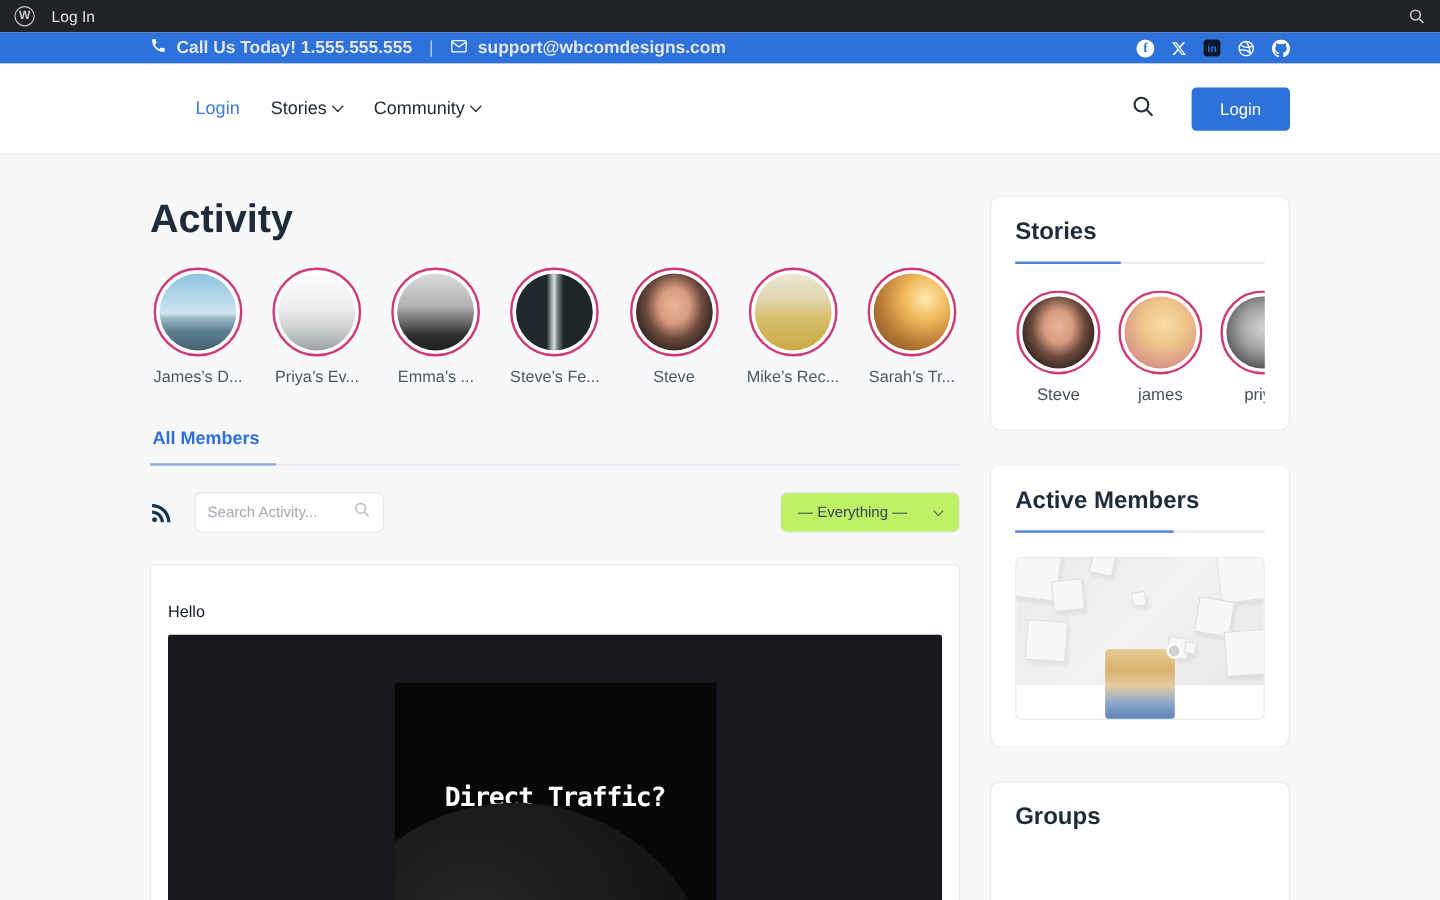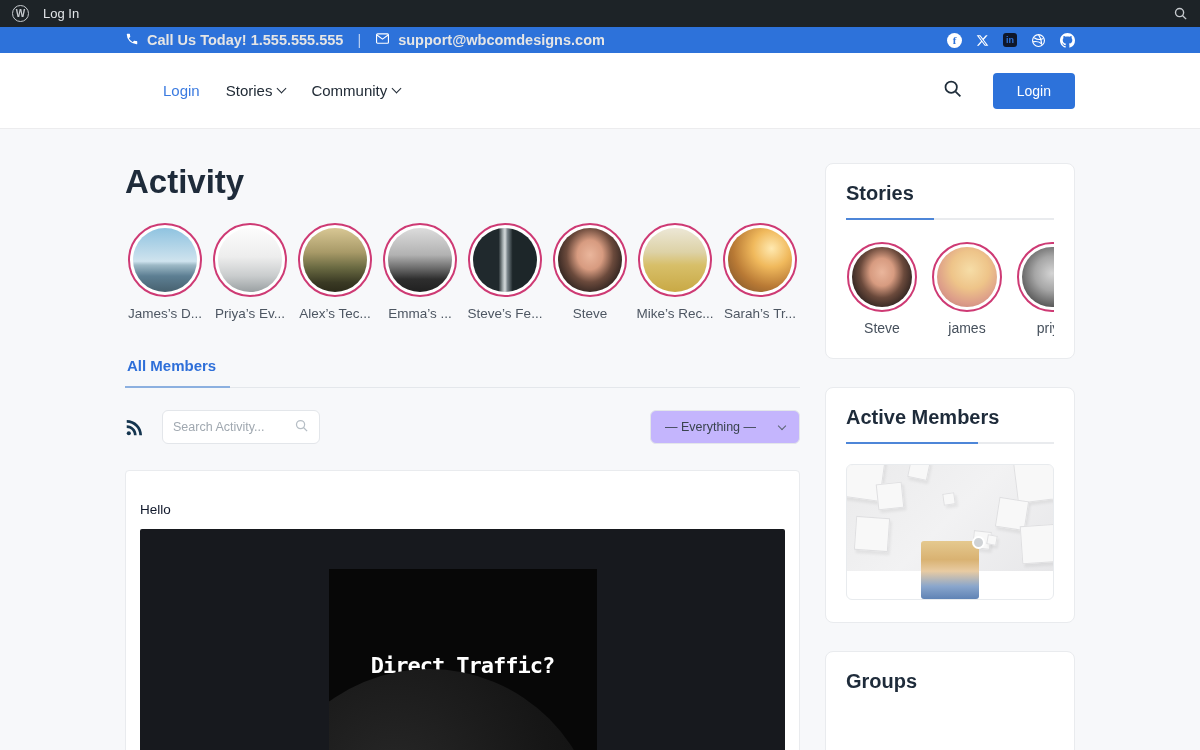--- a/index.html
+++ b/index.html
@@ -63,21 +63,21 @@
 
   
   .tab-bar { margin-top:26px; border-bottom:1px solid #e4e7eb; }
   .tab-active { display:inline-block; padding:10px 14px 12px 2px; font-size:15px; font-weight:600; color:#2e6fd9; border-bottom:2px solid #8cb0e0; margin-bottom:-1px; cursor:pointer; }
 
   .filter-row { margin-top:22px; display:flex; align-items:center; }
   .rss-link { margin-right:18px; display:flex; cursor:pointer; }
   .search-box { width:158px; height:34px; background:#fff; border:1px solid #e3e6ea; border-radius:6px; display:flex; align-items:center; padding:0 10px; }
   .search-box input { border:none; outline:none; width:100%; font-size:12.5px; color:#39434e; font-family:inherit; background:transparent; }
   .search-box input::placeholder { color:#a0a8b0; }
-  .filter-select { margin-left:auto; width:150px; height:34px; background:#c4b5fd; border:1px solid #e3e6ea; border-radius:6px; display:flex; align-items:center; justify-content:space-between; padding:0 14px; font-size:12.5px; color:#39434e; cursor:pointer; }
+  .filter-select { margin-left:auto; width:150px; height:34px; background:#bef264; border:1px solid #e3e6ea; border-radius:6px; display:flex; align-items:center; justify-content:space-between; padding:0 14px; font-size:12.5px; color:#39434e; cursor:pointer; }
   .sel-chev { width:6px; height:6px; border-right:1.5px solid #5a6470; border-bottom:1.5px solid #5a6470; transform:rotate(45deg); margin-top:-3px; }
 
   
   .post-card { margin-top:26px; background:#fff; border:1px solid #e9ebee; border-radius:4px; padding:14px; height:640px; }
   .post-head { display:flex; gap:13px; }
   .post-avatar { width:42px; height:42px; border-radius:6px; flex-shrink:0; }
   .post-meta { padding-top:3px; }
   .post-line { font-size:13.5px; color:#6e7883; }
   .post-author { font-weight:700; color:#33414f; margin-right:4px; }
   .post-time { font-size:12px; color:#8b949d; margin-top:5px; }
@@ -207,26 +207,20 @@
         <div class="story-label">James’s D...</div>
       </div>
       <div class="story-item">
         <div class="story-ring">
             <div class="story-img av-mist"></div>
           </div>
         <div class="story-label">Priya’s Ev...</div>
       </div>
       <div class="story-item">
         <div class="story-ring">
-            <div class="story-img av-forest"></div>
-          </div>
-        <div class="story-label">Alex’s Tec...</div>
-      </div>
-      <div class="story-item">
-        <div class="story-ring">
             <div class="story-img av-bwsea"></div>
           </div>
         <div class="story-label">Emma’s ...</div>
       </div>
       <div class="story-item">
         <div class="story-ring">
             <div class="story-img av-tower"></div>
           </div>
         <div class="story-label">Steve’s Fe...</div>
       </div>

